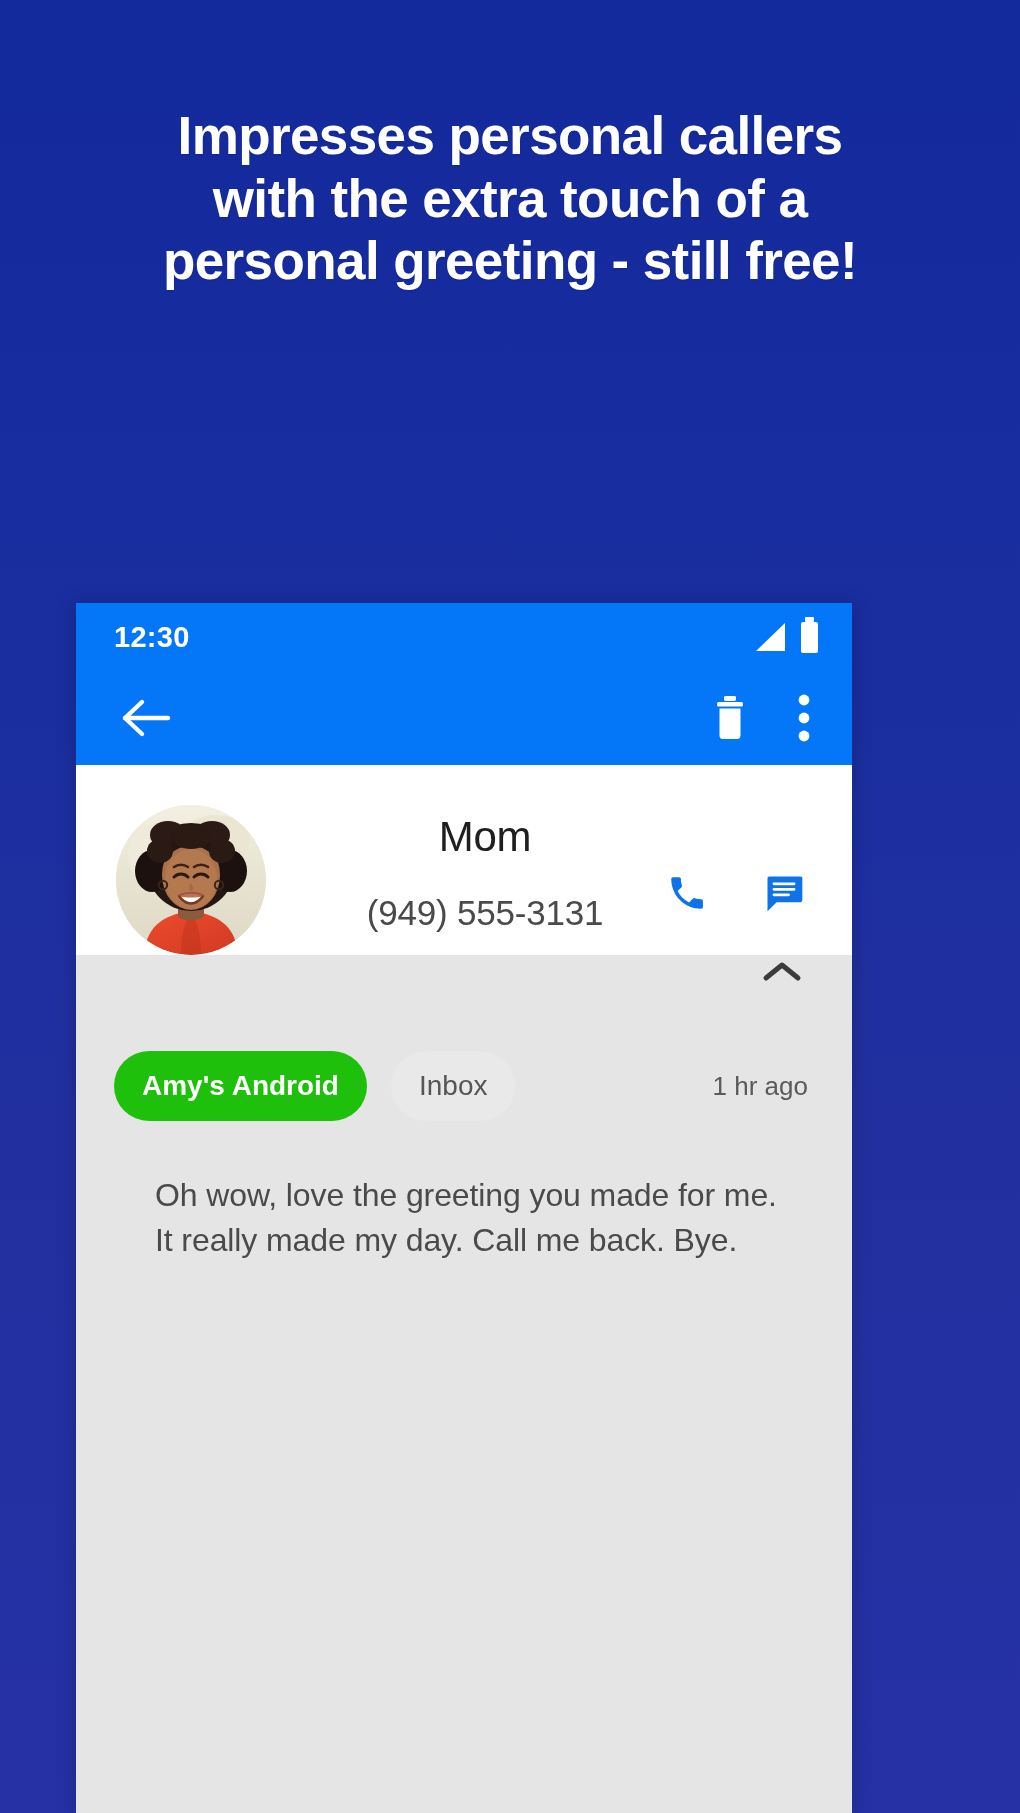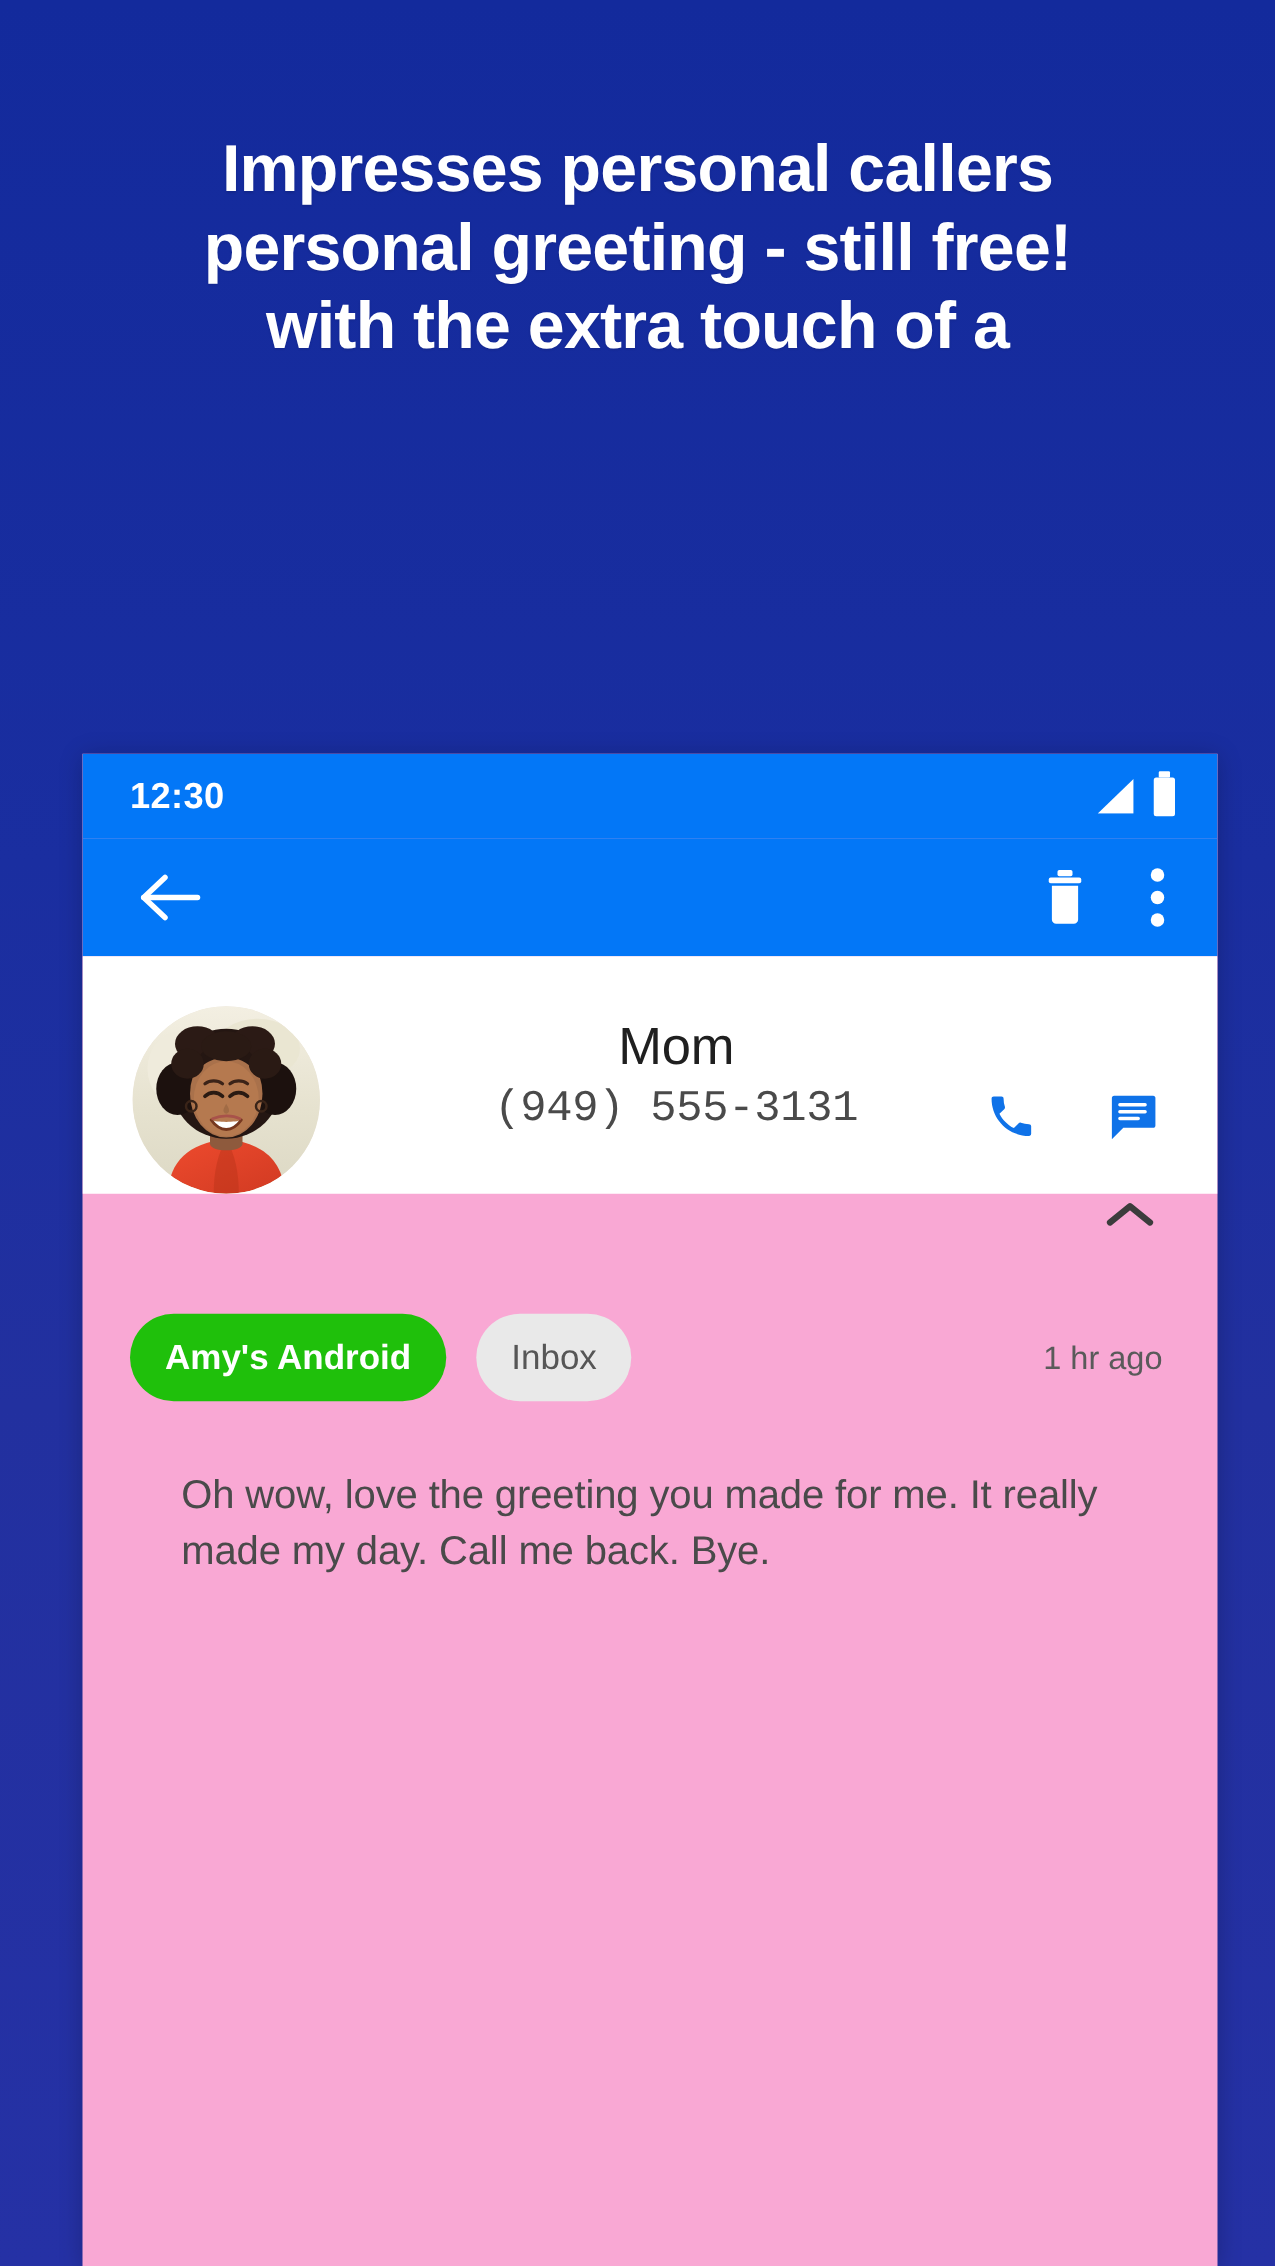--- a/index.html
+++ b/index.html
@@ -26,24 +26,24 @@
     line-height:1.18;
     letter-spacing:-0.6px;
     padding:0 70px;
     text-shadow:0 1px 2px rgba(0,0,0,.12);
   }
   .headline span { display:block; }
 
   
   .phone {
     position:absolute;
-    left:66px; top:603px;
-    width:908px;
+    left:76px; top:603px;
+    width:776px;
     height:1210px;
-    background:#f9a8d4;
+    background:#e5e5e5;
     overflow:hidden;
     box-shadow:0 2px 18px rgba(0,0,0,.22);
   }
 
   
   .statusbar {
     height:68px;
     background:#0377F7;
     display:flex;
     align-items:center;
@@ -114,23 +114,22 @@
   }
   .contact-name {
     font-size:42px;
     color:#1f1f1f;
     line-height:1.15;
     letter-spacing:-0.2px;
   }
   .contact-phone {
     font-size:35px;
     color:#4a4a4a;
-    margin-top:6px;
+    margin-top:32px;
     letter-spacing:-0.2px;
-    font-family:Liberation Mono, monospace;
   }
   .contact-actions {
     display:flex;
     align-items:center;
     gap:54px;
     padding-top:66px;
     padding-right:6px;
   }
   .contact-actions svg { display:block; }
 
@@ -194,22 +193,22 @@
     color:#4a4a4a;
     letter-spacing:-0.1px;
     margin-left:20px;
   }
 </style>
 </head>
 <body>
 
 <div class="headline">
   <span>Impresses personal callers</span>
+  <span>with the extra touch of a</span>
   <span>personal greeting - still free!</span>
-  <span>with the extra touch of a</span>
 </div>
 
 <div class="phone">
 
   <div class="statusbar">
     <div class="status-time">12:30</div>
     <div class="status-icons">
       <div class="ic-signal"></div>
       <div class="ic-battery"></div>
     </div>

